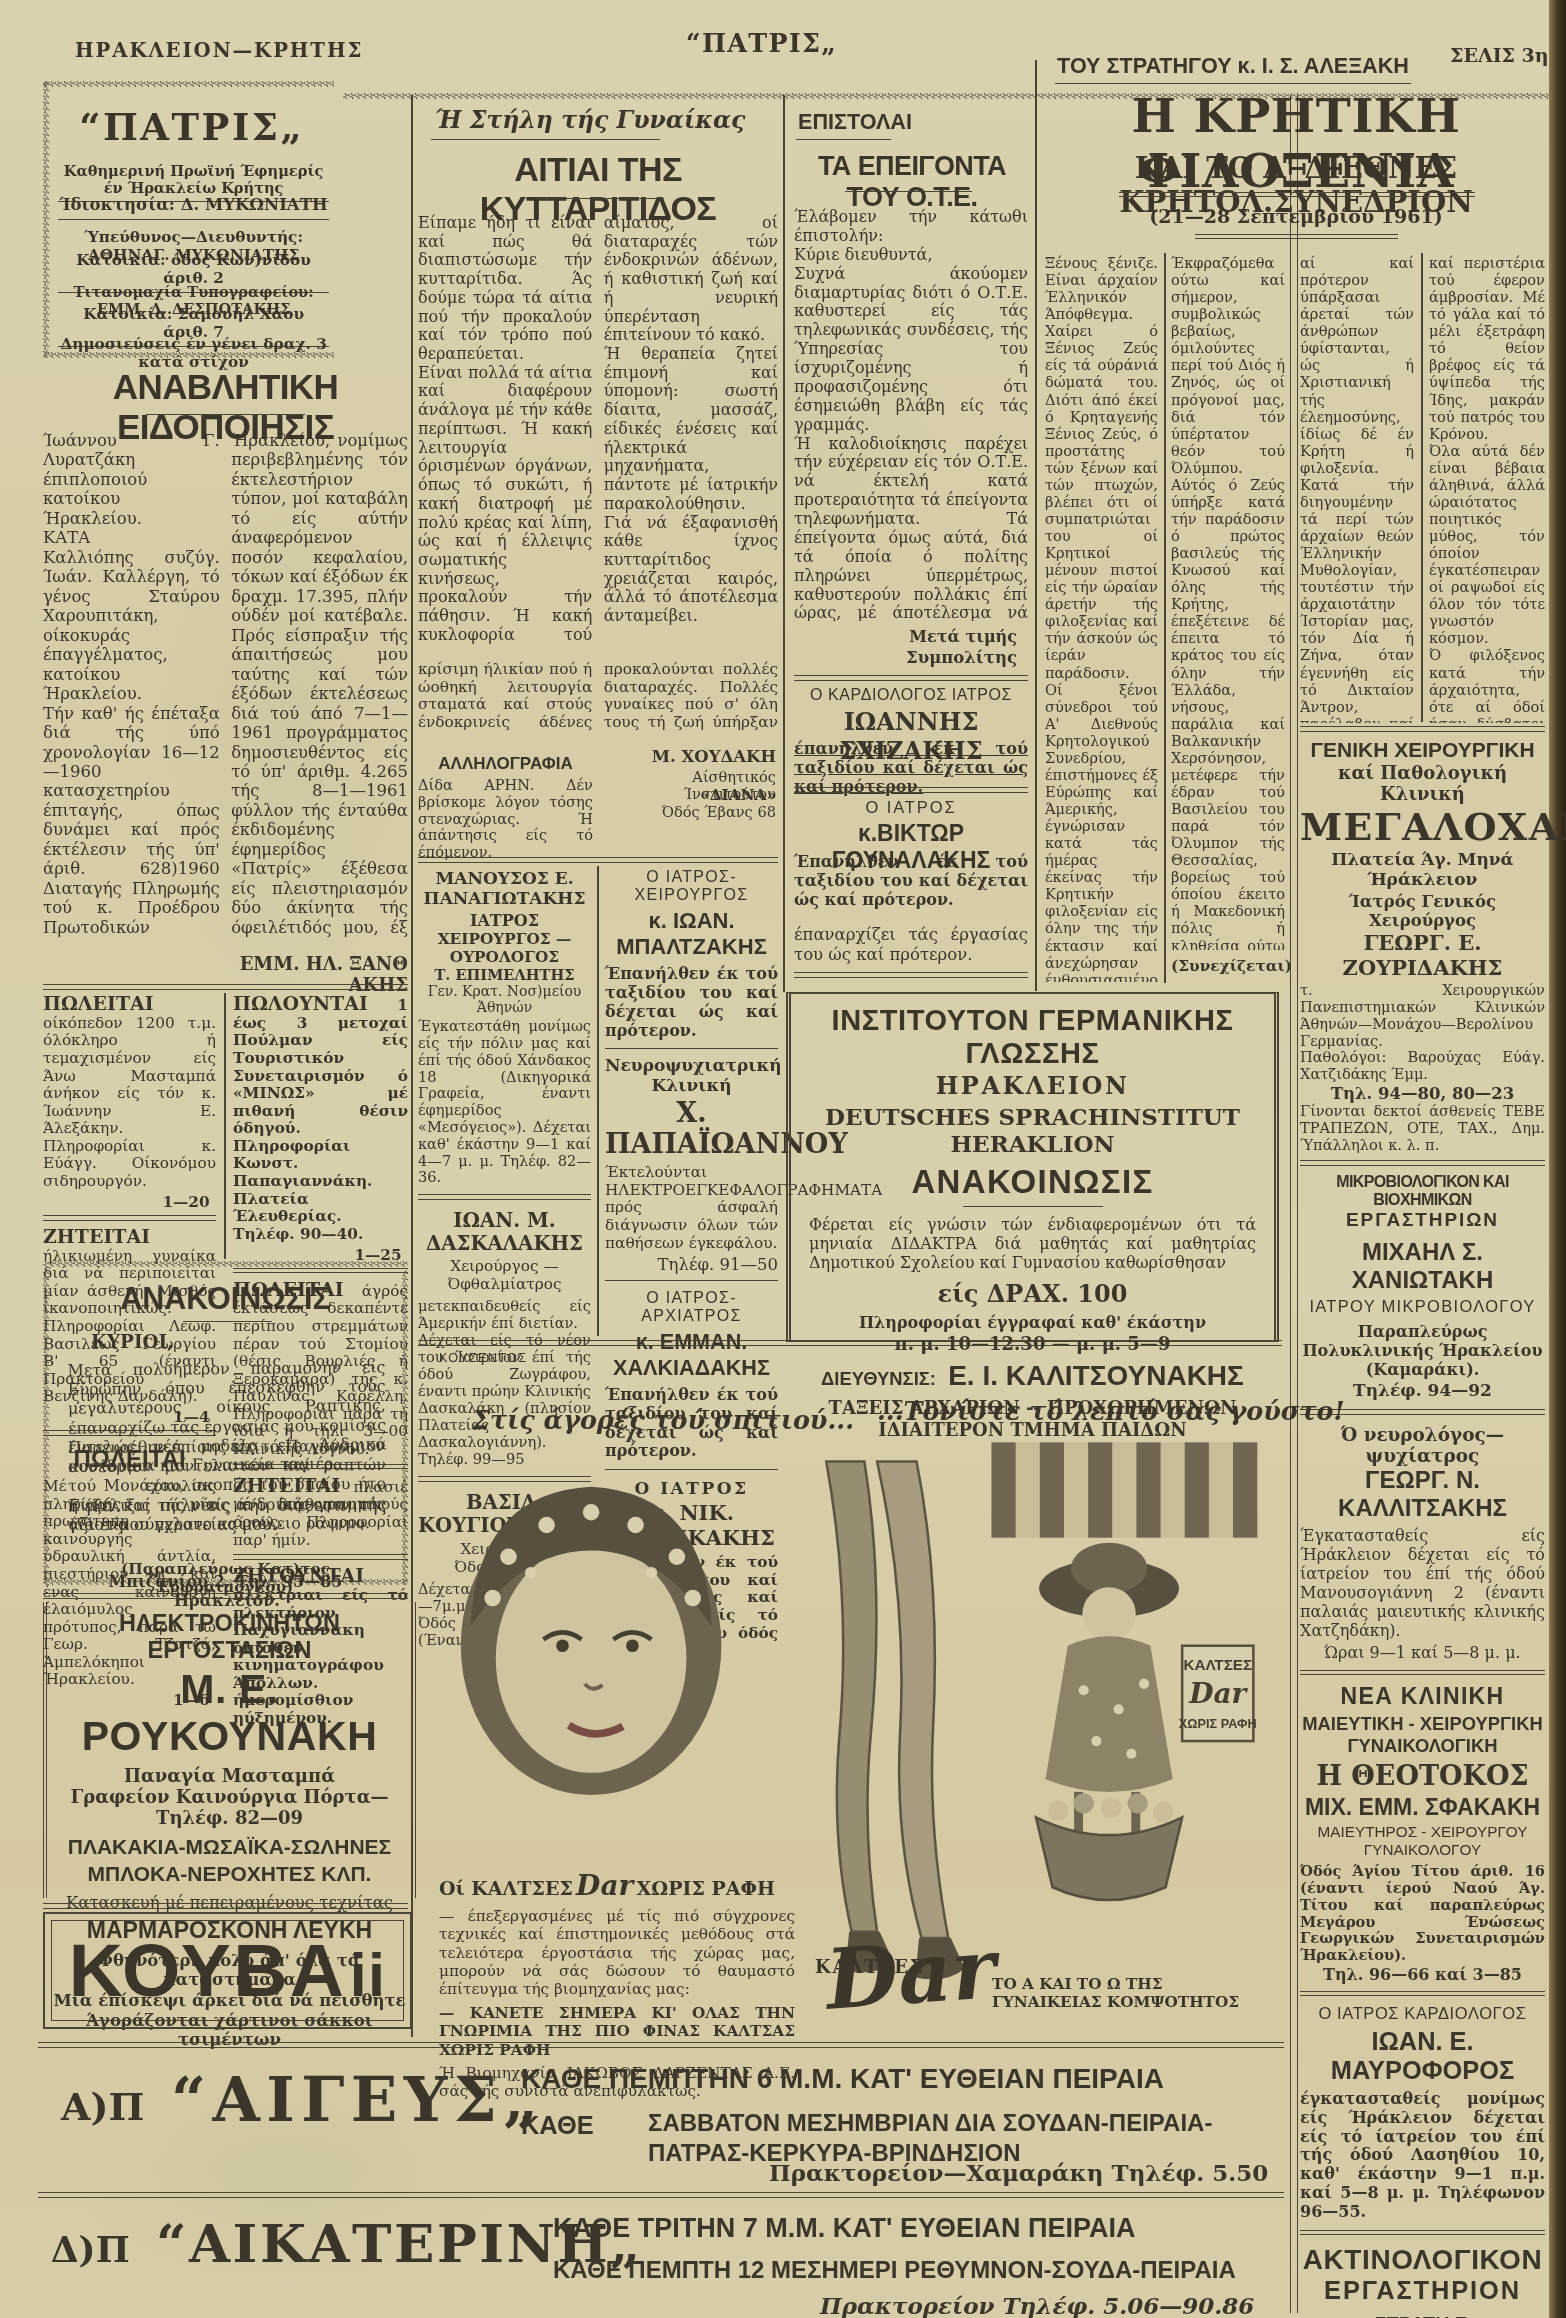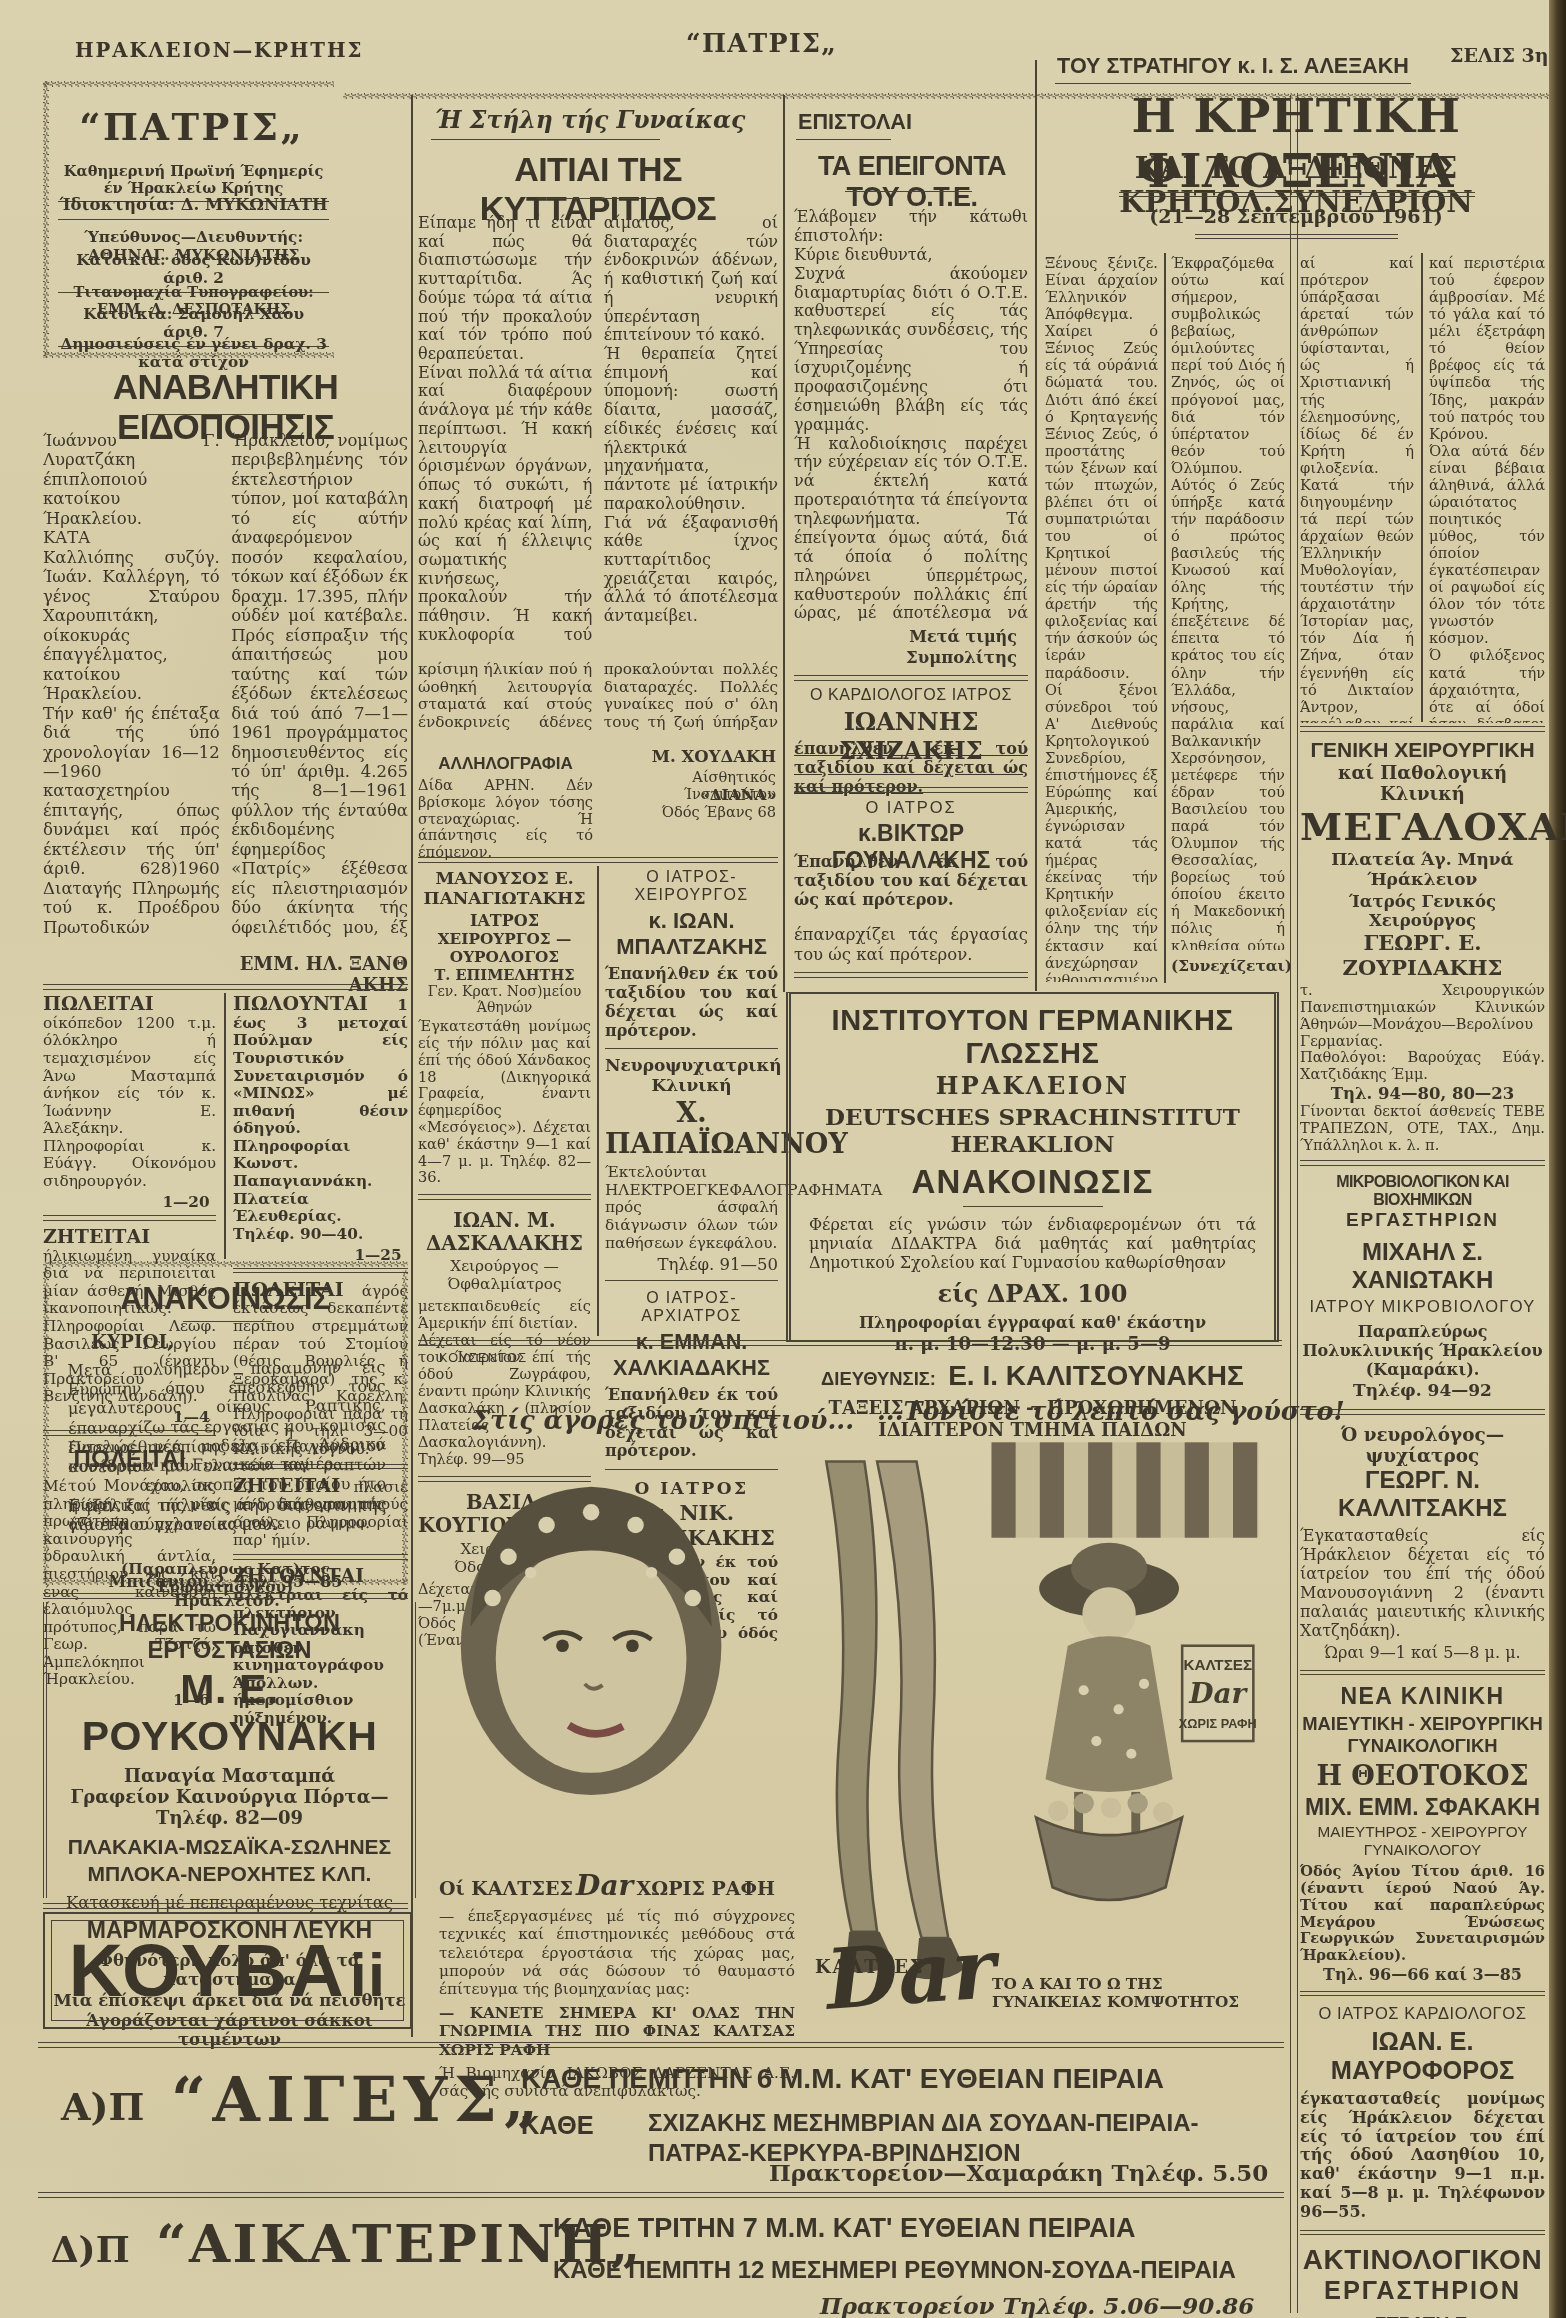--- a/index.html
+++ b/index.html
@@ -393,21 +393,21 @@
 <div class="abs ser b" style="left:815px;top:1956px;font-size:18px;letter-spacing:1.9px;">ΚΑΛΤΣΕΣ</div>
 <div class="abs ser b i" style="left:826px;top:1925px;font-size:83px;transform:rotate(-4deg);">Dar</div>
 <div class="abs ser b" style="left:992px;top:1975px;width:267px;font-size:15.3px;"><span>ΤΟ Α ΚΑΙ ΤΟ Ω ΤΗΣ ΓΥΝΑΙΚΕΙΑΣ ΚΟΜΨΟΤΗΤΟΣ</span></div>
 
 <div class="abs drule" style="left:38px;top:2042px;width:1246px;"></div>
 <div class="abs" style="left:38px;top:2053px;width:1246px;height:127px;">
   <span class="abs ser b" style="left:23px;top:30.5px;font-size:38px;">Α)Π</span>
   <span class="abs ser b" style="left:133px;top:11.4px;font-size:61px;letter-spacing:6.4px;">“ΑΙΓΕΥΣ„</span>
   <span class="abs san b" style="left:483px;top:10.2px;width:750px;font-size:28px;">ΚΑΘΕ  ΠΕΜΠΤΗΝ  6 Μ.Μ.  ΚΑΤ' ΕΥΘΕΙΑΝ  ΠΕΙΡΑΙΑ</span>
   <span class="abs san b" style="left:483px;top:58px;font-size:25.4px;">ΚΑΘΕ</span>
-  <span class="abs san b" style="left:610px;top:55px;width:623px;font-size:24px;line-height:1.25;">ΣΧΙΖΑΚΗΣ ΜΕΣΗΜΒΡΙΑΝ ΔΙΑ ΣΟΥΔΑΝ-ΠΕΙΡΑΙΑ-ΠΑΤΡΑΣ-ΚΕΡΚΥΡΑ-ΒΡΙΝΔΗΣΙΟΝ</span>
+  <span class="abs san b" style="left:610px;top:55px;width:623px;font-size:24px;line-height:1.25;">ΣΑΒΒΑΤΟΝ ΜΕΣΗΜΒΡΙΑΝ ΔΙΑ ΣΟΥΔΑΝ-ΠΕΙΡΑΙΑ-ΠΑΤΡΑΣ-ΚΕΡΚΥΡΑ-ΒΡΙΝΔΗΣΙΟΝ</span>
   <span class="abs ser b" style="left:731px;top:106px;font-size:23px;">Πρακτορείον—Χαμαράκη   Τηλέφ. 5.50</span>
 </div>
 <div class="abs drule" style="left:38px;top:2192px;width:1246px;"></div>
 <div class="abs" style="left:38px;top:2203px;width:1246px;height:116px;">
   <span class="abs ser b" style="left:12.7px;top:25.4px;font-size:36px;">Δ)Π</span>
   <span class="abs ser b" style="left:118px;top:9px;font-size:53px;letter-spacing:2.5px;">“ΑΙΚΑΤΕΡΙΝΗ„</span>
   <span class="abs san b" style="left:515px;top:10.2px;width:731px;font-size:27px;">ΚΑΘΕ ΤΡΙΤΗΝ 7 Μ.Μ. ΚΑΤ' ΕΥΘΕΙΑΝ ΠΕΙΡΑΙΑ</span>
   <span class="abs san b" style="left:515px;top:53px;width:731px;font-size:24px;">ΚΑΘΕ ΠΕΜΠΤΗ 12 ΜΕΣΗΜΕΡΙ ΡΕΘΥΜΝΟΝ-ΣΟΥΔΑ-ΠΕΙΡΑΙΑ</span>
   <span class="abs ser b i" style="left:782px;top:89px;font-size:23px;">Πρακτορείον Τηλέφ.  5.06—90.86</span>
 </div>

